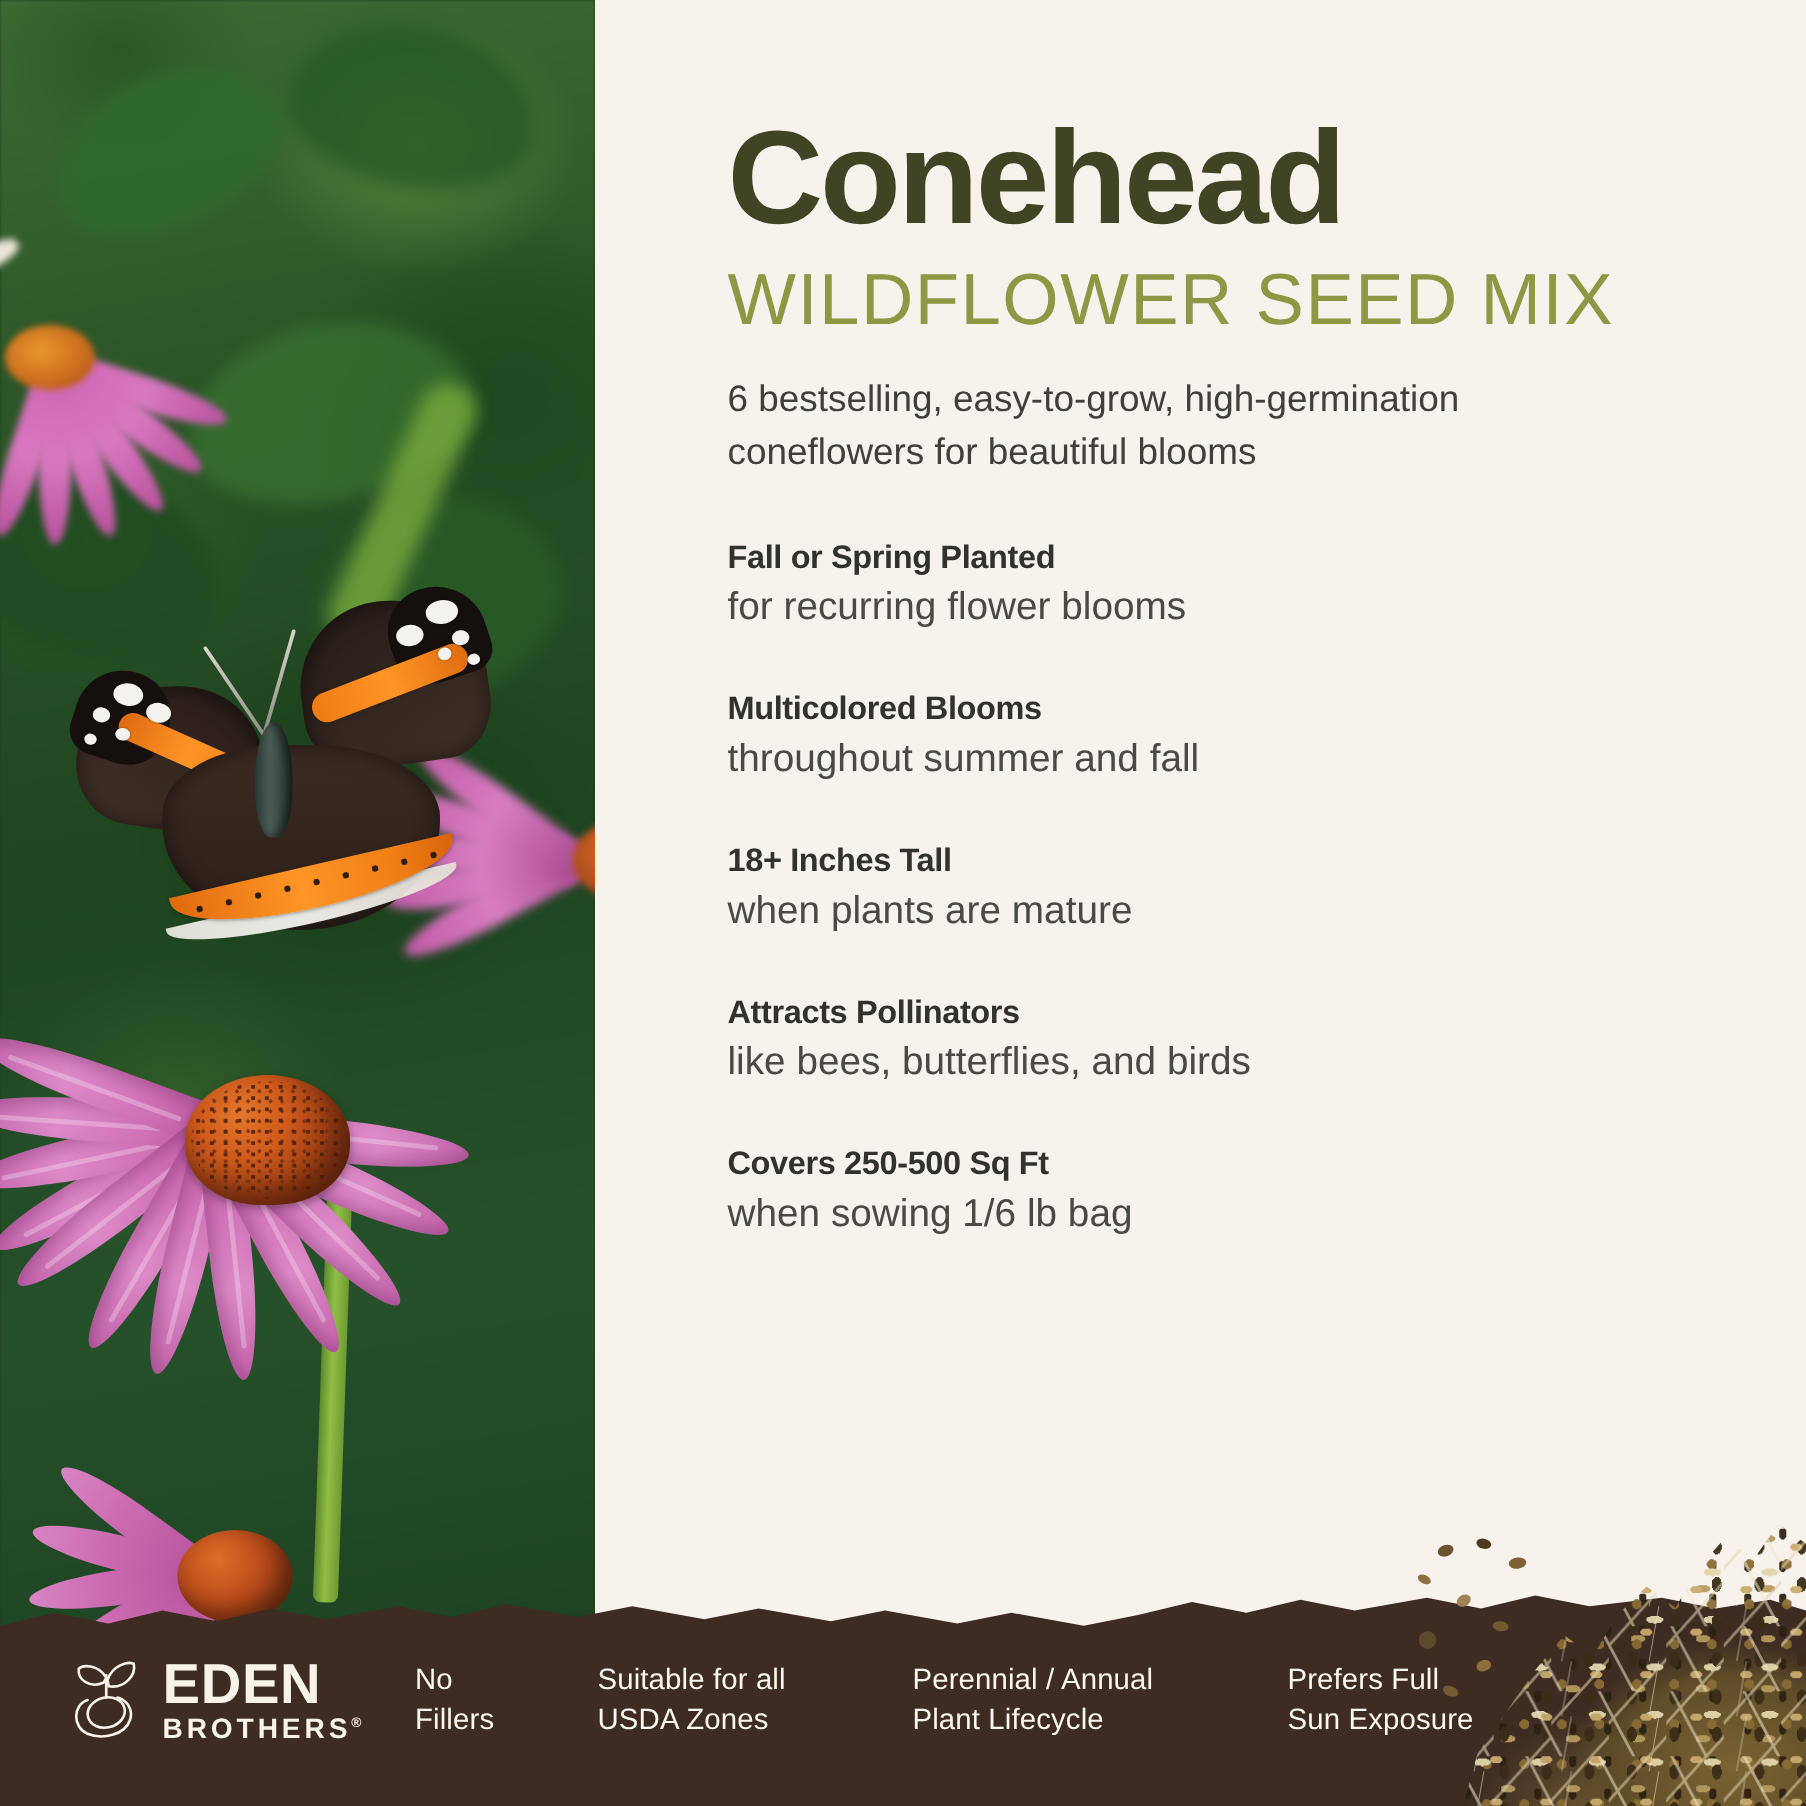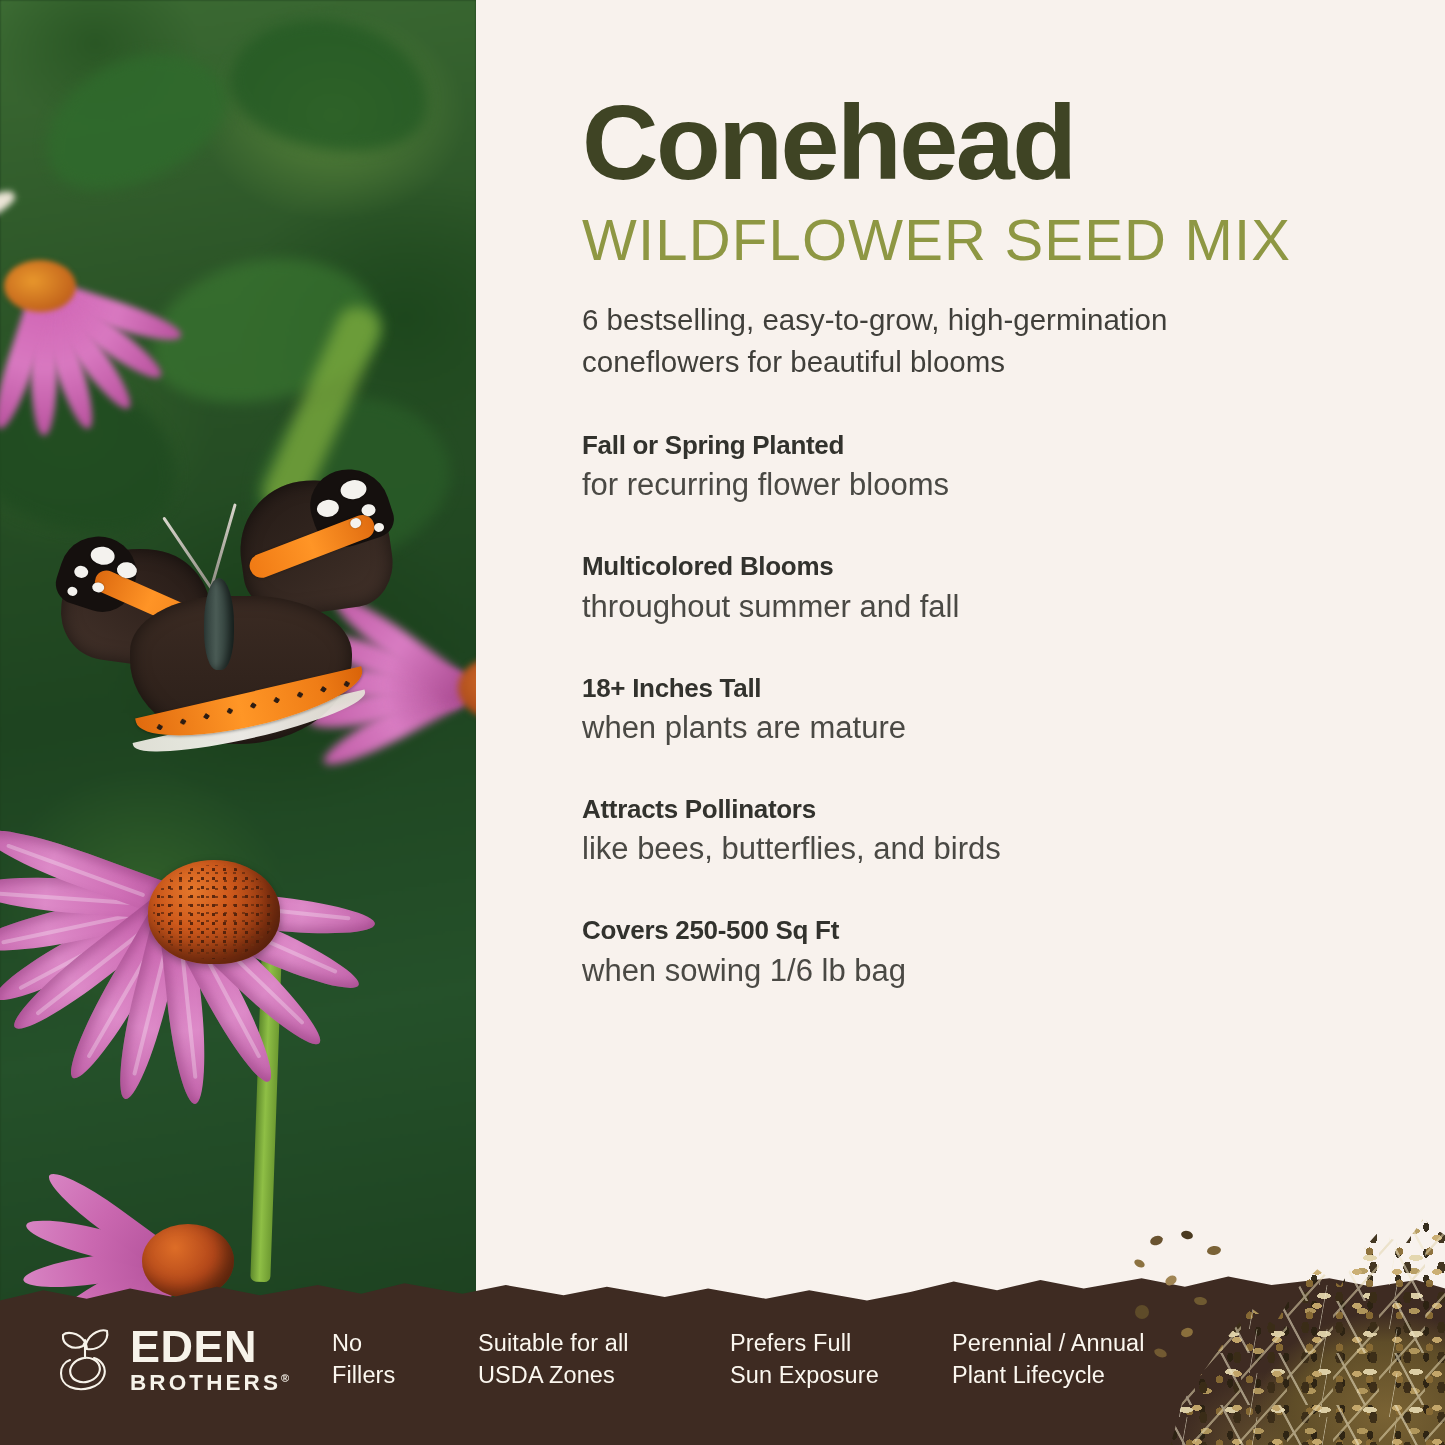--- a/index.html
+++ b/index.html
@@ -576,27 +576,27 @@
 
     <div class="badges">
       <div class="badge b1">
         <div>No</div>
         <div>Fillers</div>
       </div>
       <div class="badge b2">
         <div>Suitable for all</div>
         <div>USDA Zones</div>
       </div>
+      <div class="badge b4">
+        <div>Perennial / Annual</div>
+        <div>Plant Lifecycle</div>
+      </div>
       <div class="badge b3">
         <div>Prefers Full</div>
         <div>Sun Exposure</div>
-      </div>
-      <div class="badge b4">
-        <div>Perennial / Annual</div>
-        <div>Plant Lifecycle</div>
       </div>
     </div>
   </div>
 
   <div class="seedpile">
     <div class="mound"></div>
     <div class="grains"></div>
     <div class="chaff"></div>
   </div>
   <div class="stray" style="right:282px;bottom:200px;width:13px;height:9px;background:#6a5330;transform:rotate(-20deg);"></div>

